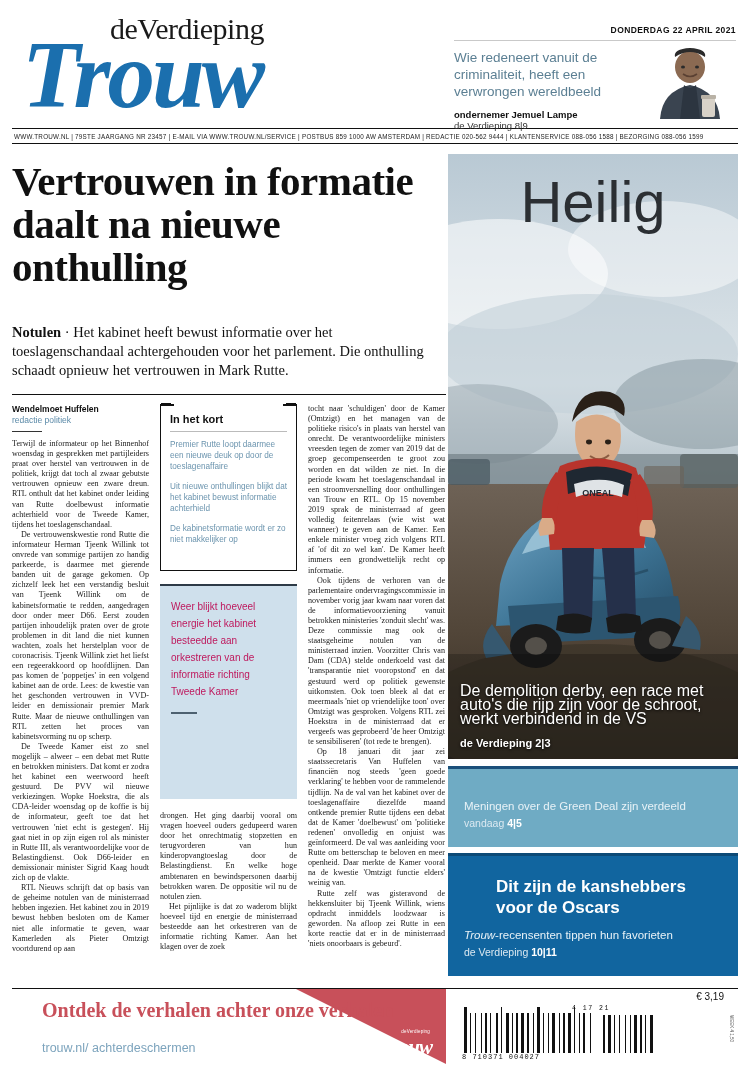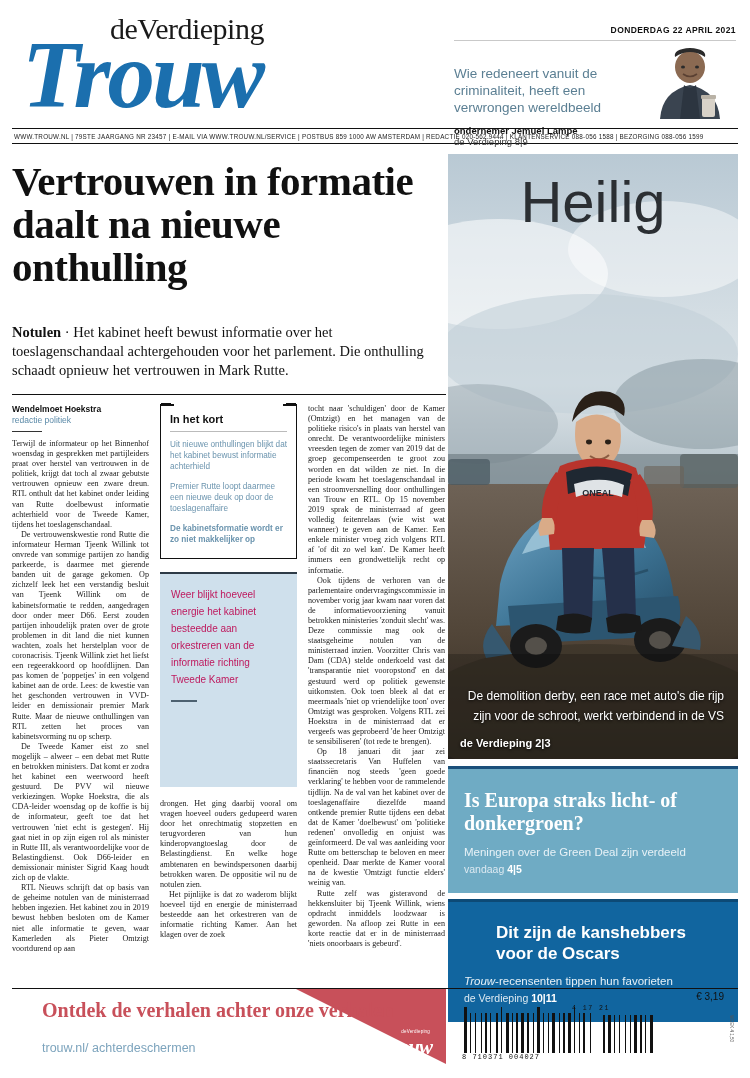--- a/index.html
+++ b/index.html
@@ -26,21 +26,21 @@
     line-height: 1; position: absolute; left: 8px; top: 22px;
   }
 
   .date-line {
     position: absolute; right: 14px; top: 25px;
     font-size: 8.5px; font-weight: 700; letter-spacing: 0.4px; color: #111;
   }
   .promo {
     position: absolute; right: 14px; top: 40px; width: 282px; height: 78px;
     border-top: 1px solid #c9c9c9;
-    padding-top: 24px;
+    padding-top: 8px;
   }
   .promo-quote {
     font-size: 13.5px; line-height: 17px; color: #5b7f93;
     width: 180px; font-weight: 400;
   }
   .promo-name { font-size: 9.5px; font-weight: 700; color: #111; margin-top: 9px; }
   .promo-ref { font-size: 9.5px; color: #333; }
   .promo-photo {
     position: absolute; right: 0; top: 4px; width: 96px; height: 74px;
     overflow: hidden;
@@ -110,21 +110,21 @@
   .kort-frame::after { right: 0; }
   .kort-title {
     font-size: 11px; font-weight: 700; color: #111;
     padding-bottom: 6px; border-bottom: 1px solid #bbb; margin-bottom: 7px;
     position: relative; z-index: 2;
   }
   .kort-item {
     font-size: 8.2px; line-height: 11px; color: #6b94ae; margin-bottom: 9px;
     position: relative; z-index: 2;
   }
-  .kort-item:last-child { margin-bottom: 4px; font-weight: bold; }
+  .kort-item:last-child { margin-bottom: 16px; }
 
   
   .pullquote {
     background: #cfe0ec; padding: 12px 11px 16px 11px;
     border-top: 2px solid #2e3b47;
     min-height: 215px;
   }
   .pullquote-text {
     font-size: 10px; line-height: 17px; color: #be185d;
   }
@@ -136,23 +136,22 @@
   }
   .photo .heilig {
     position: absolute; left: 0; right: 0; top: 14px; text-align: center;
     font-family: Liberation Sans, sans-serif; font-weight: 300;
     font-size: 58px; color: #2b2f33; letter-spacing: 0px; z-index: 4;
   }
   .caption {
     position: absolute; left: 12px; bottom: 10px; right: 14px; z-index: 5;
   }
   .caption-text {
-    font-size: 12px; line-height: 20px; color: #fff;
+    font-size: 16px; line-height: 14px; color: #fff;
     text-shadow: 0 1px 3px rgba(0,0,0,.85);
-    text-align: right;
   }
   .caption-ref {
     font-size: 11px; font-weight: 700; color: #fff; margin-top: 11px;
     text-shadow: 0 1px 3px rgba(0,0,0,.85);
   }
 
   
   .teaser { padding: 20px 16px 18px 16px; }
   .teaser-light { background: #6fabc4; border-top: 3px solid #1b4f7a; margin-top: 7px; }
   .teaser-dark  { background: #11659f; border-top: 3px solid #0d4a76; margin-top: 6px; }
@@ -332,21 +331,20 @@
           <rect y="500" width="290" height="105" fill="#000" opacity="0.22"></rect>
         </svg>
         <div class="heilig">Heilig</div>
         <div class="caption">
           <div class="caption-text">De demolition derby, een race met auto's die rijp zijn voor de schroot, werkt verbindend in de VS</div>
           <div class="caption-ref">de Verdieping 2|3</div>
         </div>
       </div>
 
       <div class="teaser teaser-light">
-        <div class="teaser-title-serif">Is Europa straks licht- of donkergroen?</div>
         <div class="teaser-sub">Meningen over de Green Deal zijn verdeeld</div>
         <div class="teaser-ref">
           <span>vandaag</span>
           <b>4|5</b>
         </div>
       </div>
 
       <div class="teaser teaser-dark">
         <div class="teaser-title-sans">Dit zijn de kanshebbers voor de Oscars</div>
         <div class="teaser-sub"><i>Trouw</i><span>-recensenten tippen hun favorieten</span></div>
@@ -360,37 +358,37 @@
     <div class="left-col">
       <h1 class="headline">Vertrouwen in formatie daalt na nieuwe onthulling</h1>
       <div class="standfirst">
         <b>Notulen</b> ·
         <span>Het kabinet heeft bewust informatie over het toeslagenschandaal achtergehouden voor het parlement. Die onthulling schaadt opnieuw het vertrouwen in Mark Rutte.</span>
       </div>
 
       <div class="cols">
 
         <div class="col">
-          <div class="byline-name">Wendelmoet Hoekstra</div>
+          <div class="byline-name">Wendelmoet Huffelen</div>
           <div class="byline-role">redactie politiek</div>
           <div class="byline-rule"></div>
           <div class="bodytext">
             <p class="first">Terwijl de informateur op het Binnenhof woensdag in gesprekken met partijleiders praat over herstel van vertrouwen in de politiek, krijgt dat toch al zwaar gebutste vertrouwen opnieuw een zware dreun. RTL onthult dat het kabinet onder leiding van Rutte doelbewust informatie achterhield voor de Tweede Kamer, tijdens het toeslagenschandaal.</p>
             <p>De vertrouwenskwestie rond Rutte die informateur Herman Tjeenk Willink tot onvrede van sommige partijen zo handig parkeerde, is daarmee met gierende banden uit de garage gekomen. Op zichzelf leek het een verstandig besluit van Tjeenk Willink om de kabinetsformatie te redden, aangedragen door onder meer D66. Eerst zouden partijen inhoudelijk praten over de grote problemen in dit land die niet kunnen wachten, zoals het herstelplan voor de coronacrisis. Tjeenk Willink ziet het liefst een regeerakkoord op hoofdlijnen. Dan pas komen de 'poppetjes' in een volgend kabinet aan de orde. Lees: de kwestie van het geschonden vertrouwen in VVD-leider en demissionair premier Mark Rutte. Maar de nieuwe onthullingen van RTL zetten het proces van kabinetsvorming nu op scherp.</p>
             <p>De Tweede Kamer eist zo snel mogelijk – alweer – een debat met Rutte en betrokken ministers. Dat komt er zodra het kabinet een weerwoord heeft gestuurd. De PVV wil nieuwe verkiezingen. Wopke Hoekstra, die als CDA-leider woensdag op de koffie is bij de informateur, geeft toe dat het vertrouwen 'niet echt is gestegen'. Hij gaat niet in op zijn eigen rol als minister in Rutte III, als verantwoordelijke voor de Belastingdienst. Ook D66-leider en demissionair minister Sigrid Kaag houdt zich op de vlakte.</p>
             <p>RTL Nieuws schrijft dat op basis van de geheime notulen van de ministerraad hebben ingezien. Het kabinet zou in 2019 bewust hebben besloten om de Kamer niet alle informatie te geven, waar Kamerleden als Pieter Omtzigt voortdurend op aan</p>
           </div>
         </div>
 
         <div class="col">
           <div class="kort">
             <div class="kort-frame"></div>
             <div class="kort-title">In het kort</div>
+            <div class="kort-item">Premier Rutte loopt daarmee een nieuwe deuk op door de toeslagenaffaire</div>
             <div class="kort-item">Uit nieuwe onthullingen blijkt dat het kabinet bewust informatie achterhield</div>
-            <div class="kort-item">Premier Rutte loopt daarmee een nieuwe deuk op door de toeslagenaffaire</div>
             <div class="kort-item">De kabinetsformatie wordt er zo niet makkelijker op</div>
           </div>
 
           <div class="pullquote">
             <div class="pullquote-text">Weer blijkt hoeveel energie het kabinet besteedde aan orkestreren van de informatie richting Tweede Kamer</div>
             <div class="pullquote-rule"></div>
           </div>
 
           <div class="bodytext" style="margin-top:12px;">
             <p class="first">drongen. Het ging daarbij vooral om vragen hoeveel ouders gedupeerd waren door het onrechtmatig stopzetten en terugvorderen van hun kinderopvangtoeslag door de Belastingdienst. En welke hoge ambtenaren en bewindspersonen daarbij betrokken waren. De oppositie wil nu de notulen zien.</p>

